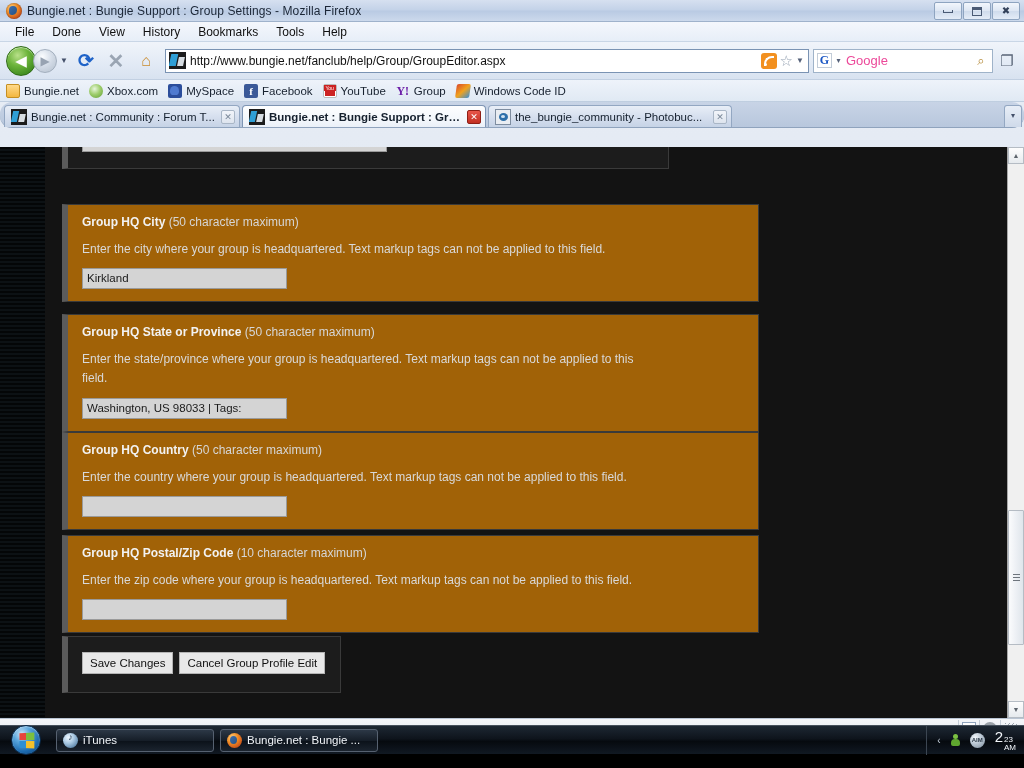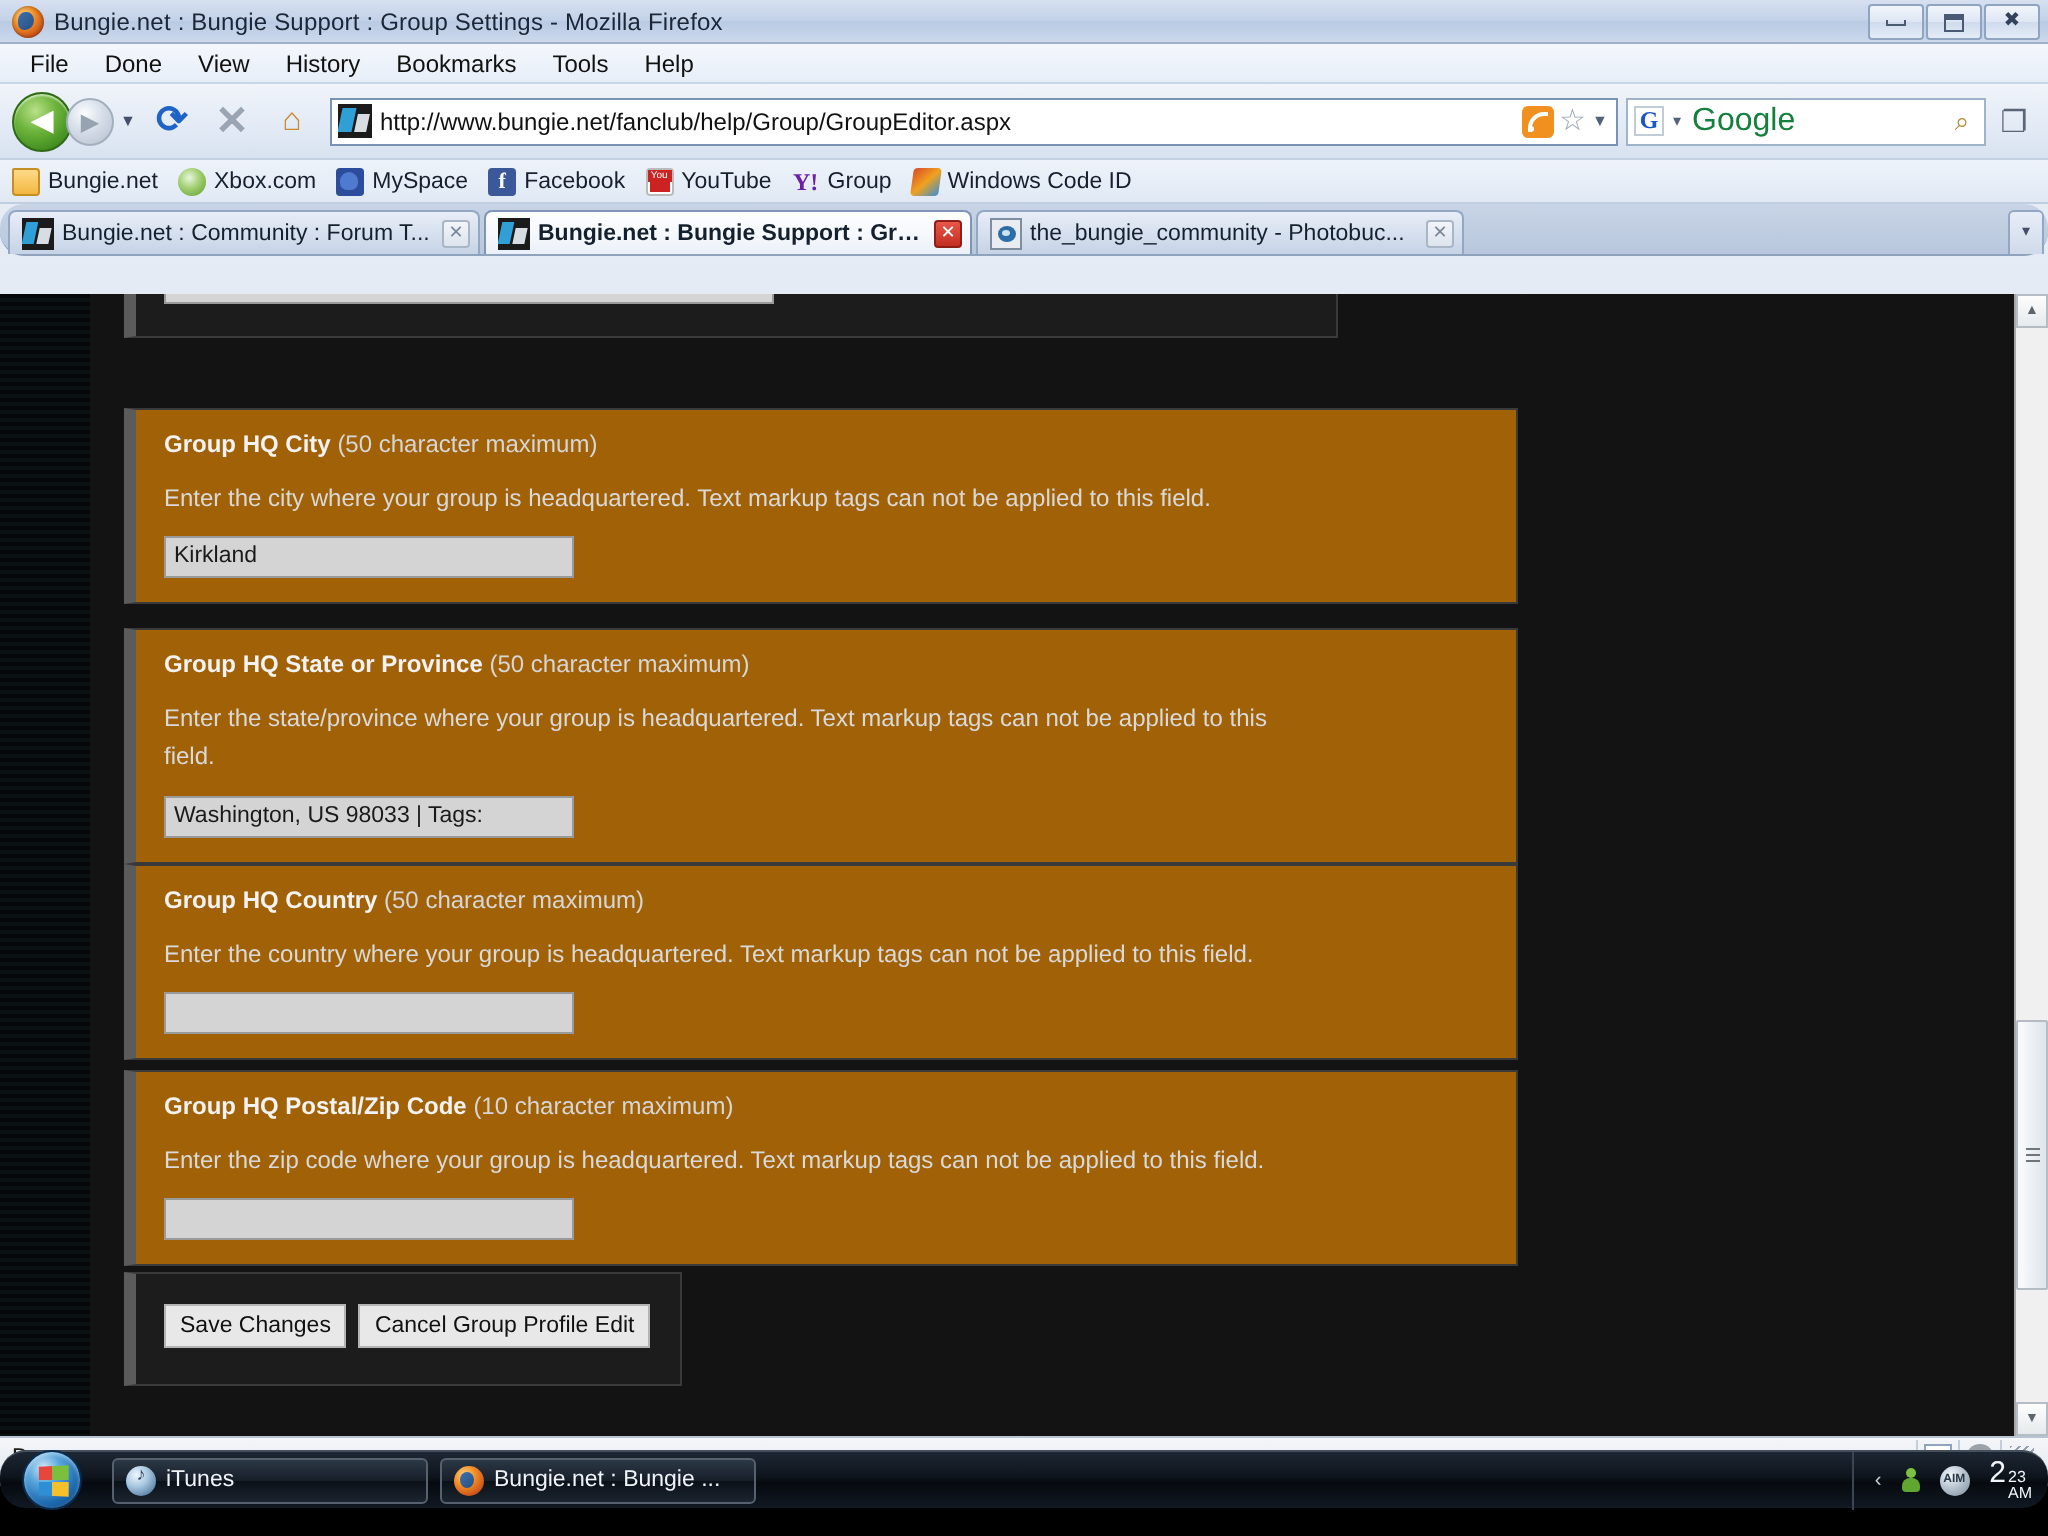--- a/index.html
+++ b/index.html
@@ -144,21 +144,21 @@
     background: #fff; border: 1px solid #9fb3c9;
     display: flex; align-items: center; padding: 0 2px;
   }
   #g-ico {
     width: 15px; height: 15px; margin: 0 2px 0 1px; flex: none;
     border: 1px solid #c2ccd8; background: #fff;
     font-family: "Liberation Serif", serif; font-size: 12px; font-weight: bold;
     color: #1a56c4; text-align: center; line-height: 13px;
   }
   #g-dd { flex: none; color: #55617a; font-size: 8px; width: 9px; text-align: center; }
-  #search-text { flex: 1 1 auto; font-size: 16px; color: #15803d; padding-left: 3px; }
+  #search-text { flex: 1 1 auto; font-size: 13px; color: #ec4899; padding-left: 3px; }
   #search-mag { flex: none; width: 18px; text-align: center; color: #b58b3a; font-size: 13px; }
   #ico-tabgroups {
     width: 22px; height: 24px; flex: none;
     display: flex; align-items: center; justify-content: center;
     color: #5a6678; font-size: 15px;
   }
 
   
   #bookmarks {
     height: 22px; display: flex; align-items: center; padding-left: 6px;
@@ -345,21 +345,21 @@
   #st-face { width: 14px; height: 14px; border-radius: 50%; background: #9aa1a8; position: relative; }
   #st-face::before { content:""; position:absolute; left:3px; top:4px; width:2px; height:2px; background:#3c4248; border-radius:50%; box-shadow:5px 0 0 #3c4248; }
   #st-face::after  { content:""; position:absolute; left:4px; top:9px; width:6px; height:2px; border-bottom:1px solid #3c4248; border-radius:0 0 4px 4px; }
   #st-grip { width: 12px; height: 12px; background: repeating-linear-gradient(135deg,#9aa3ad 0px,#9aa3ad 1px,transparent 1px,transparent 3px); }
 
   
   #taskbar {
     position: absolute; left: 0; top: 725px; width: 1024px; height: 29px;
     background: linear-gradient(180deg,#1d2733 0%,#0e141c 45%,#060a0f 55%,#111923 100%);
     border-top: 1px solid #46505c;
-    display: flex; align-items: center; border-radius: 13px;
+    display: flex; align-items: center;
   }
   #startbtn {
     width: 48px; height: 28px; flex: none; margin-left: 2px;
     display: flex; align-items: center; justify-content: center;
   }
   #startorb {
     width: 30px; height: 30px; border-radius: 50%;
     background: radial-gradient(circle at 35% 28%, #cfe6f8 0%, #59a6dd 30%, #1d6bb0 65%, #0d3d6e 100%);
     border: 1px solid #0a2c4f; position: relative;
     box-shadow: inset 0 1px 2px rgba(255,255,255,.55);

